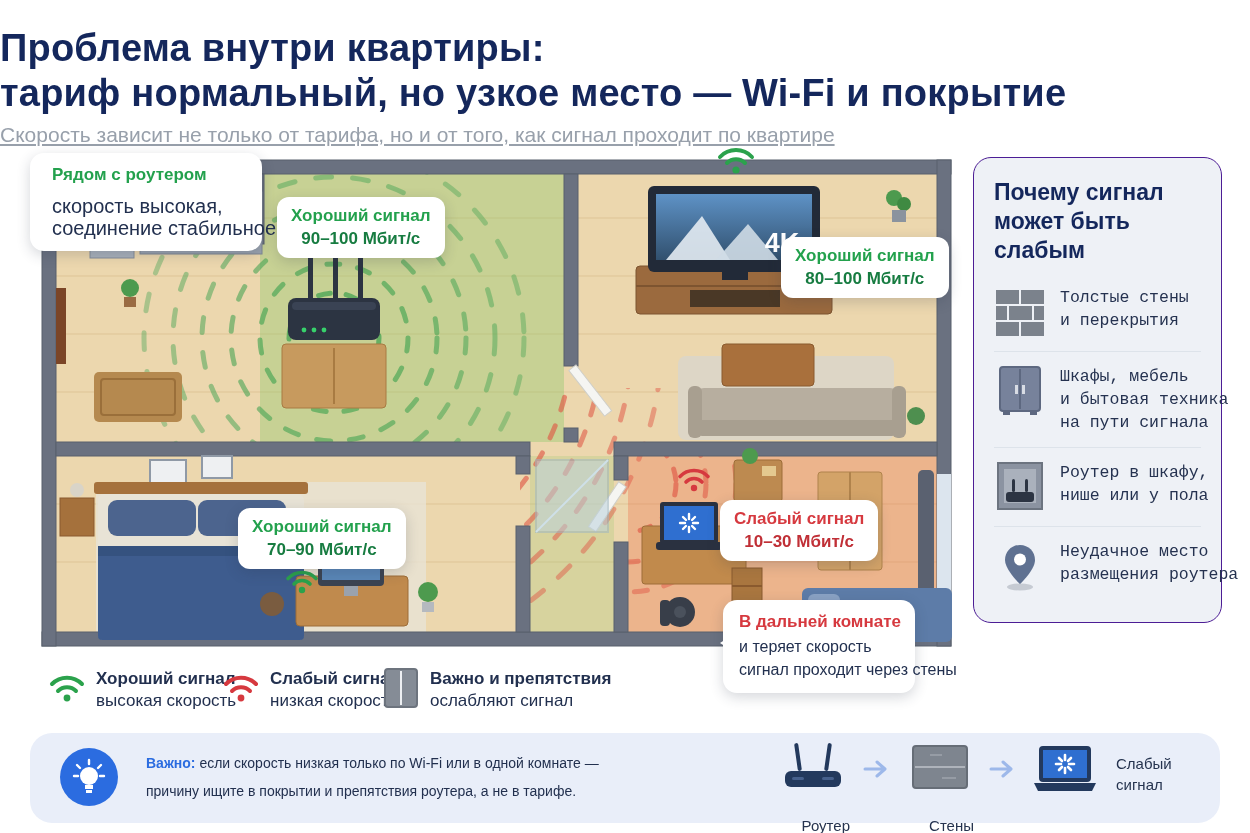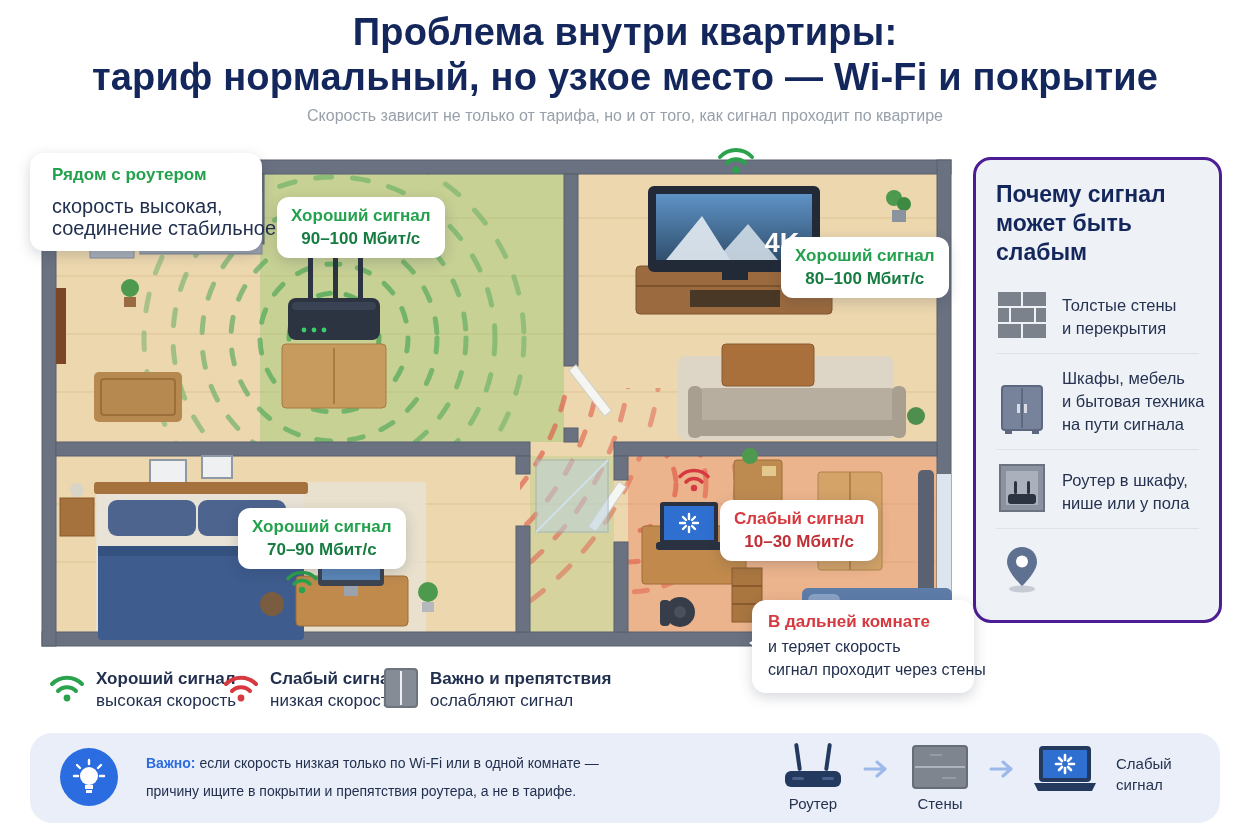--- a/index.html
+++ b/index.html
@@ -4,69 +4,69 @@
 <style>
   :root{
     --navy:#22304f; --title_navy:#14275c; --subtitle_gray:#98a0ab;
     --green:#23a14d; --green_dark:#177c41; --red:#d6393f; --red_dark:#c02f36;
     --blue:#2b6ce0; --sidebar_bg:#eef1f6; --footer_bg:#e9eef9;
   }
   *{box-sizing:border-box;margin:0;padding:0}
   body{background:#fff;font-family:"Liberation Sans","DejaVu Sans",sans-serif;}
   .stage{position:relative;width:1250px;height:833px;background:#fff;overflow:hidden;}
   
-  .header{position:absolute;left:0;top:10px;width:100%;text-align:center;}
+  .header{position:absolute;left:0;top:26px;width:100%;text-align:left;}
   .title-line{font-size:38px;line-height:45px;font-weight:700;color:var(--title_navy);letter-spacing:.2px;}
-  .subtitle{margin-top:7px;font-size:16px;color:var(--subtitle_gray);}
+  .subtitle{margin-top:7px;font-size:21px;color:var(--subtitle_gray);text-decoration:underline;}
   
   .floorplan{position:absolute;left:30px;top:148px;width:935px;height:512px;}
   .floorplan svg{display:block}
   
   .callout{position:absolute;background:#fff;border-radius:12px;box-shadow:0 4px 14px rgba(40,50,70,.20);
            padding:9px 14px;text-align:center;z-index:5;}
   .callout .t{font-weight:700;font-size:17px;white-space:nowrap;}
   .callout .v{font-weight:700;font-size:17px;margin-top:3px;white-space:nowrap;}
   .callout.good .t{color:var(--green)} .callout.good .v{color:var(--green_dark)}
   .callout.bad  .t{color:var(--red)}  .callout.bad  .v{color:var(--red_dark)}
   .note{position:absolute;background:#fff;border-radius:14px;box-shadow:0 4px 14px rgba(40,50,70,.20);z-index:6;}
   .note-router{left:30px;top:153px;width:232px;padding:12px 14px 12px 12px;display:flex;gap:10px;}
   .note-router .txt .nt{font-weight:700;font-size:17px;color:var(--green);margin-bottom:10px;white-space:nowrap;}
   .note-router .txt .nl{font-size:20px;color:var(--navy);line-height:22px;white-space:nowrap;}
-  .note-far{left:723px;top:600px;width:222px;padding:12px 16px;margin-left:29px;}
+  .note-far{left:723px;top:600px;width:192px;padding:12px 16px;}
   .note-far .nt{font-weight:700;font-size:17px;color:var(--red);margin-bottom:3px;white-space:nowrap;}
   .note-far .nl{font-size:16px;color:var(--navy);line-height:23px;white-space:nowrap;}
   .note-far::before{content:"";position:absolute;left:-12px;top:34px;border:9px solid transparent;border-right:14px solid #fff;}
   .co-hall{left:277px;top:197px;}
   .co-living{left:781px;top:237px;}
   .co-bedroom{left:238px;top:508px;}
   .co-far{left:720px;top:500px;}
   
   .legend-item{position:absolute;top:669px;display:flex;gap:10px;align-items:flex-start;}
   .legend-item .lt{font-size:17px;font-weight:700;color:var(--navy);line-height:19px;white-space:nowrap;}
   .legend-item .ls{font-size:17px;color:var(--navy);line-height:19px;margin-top:3px;white-space:nowrap;}
   .li-1{left:48px}.li-2{left:222px}.li-3{left:382px}
   .legend-icon{width:38px;height:38px;flex:0 0 auto;display:flex;align-items:center;justify-content:center;}
   
   .sidebar{position:absolute;left:973px;top:157px;width:249px;height:466px;background:var(--sidebar_bg);
-           border:3px solid #4c1d95;border-radius:18px;padding:20px 20px 10px 20px;}
+           border:1px solid #4c1d95;border-radius:18px;padding:20px 20px 10px 20px;}
   .sidebar-title{font-size:23px;line-height:29px;font-weight:700;color:var(--title_navy);margin-bottom:8px;}
-  .sb-item{display:flex;gap:14px;align-items:flex-end;padding:13px 0;}
+  .sb-item{display:flex;gap:14px;align-items:flex-start;padding:13px 0;font-family:Liberation Mono, monospace;}
   .sb-item + .sb-item{border-top:1px solid #dde3ea;}
   .sb-icon{width:52px;height:52px;flex:0 0 auto;}
   .sb-text{font-size:16.5px;line-height:23px;color:#253250;}
   .sb-text div{white-space:nowrap;}
   
   .footer{position:absolute;left:30px;top:733px;width:1190px;height:90px;background:var(--footer_bg);
           border-radius:22px;}
   .bulb-wrap{position:absolute;left:30px;top:15px;width:58px;height:58px;border-radius:50%;
              background:var(--blue);display:flex;align-items:center;justify-content:center;}
   .footer-text{position:absolute;left:116px;top:16px;font-size:14px;line-height:28px;color:var(--navy);}
   .footer-text .imp{color:var(--blue);font-weight:700;}
   .chain-icon{position:absolute;display:flex;align-items:center;justify-content:center;}
-  .chain-label{position:absolute;font-size:15px;color:#25334f;text-align:center;white-space:nowrap;}
+  .chain-label{position:absolute;font-size:15px;color:#25334f;text-align:right;white-space:nowrap;margin-top:22px;}
   .chain-label2{position:absolute;font-size:15px;line-height:21px;color:#25334f;white-space:nowrap;}
 </style>
 </head>
 <body>
 
 <div class="stage">
 
   <div class="header">
     <div class="title-line">Проблема внутри квартиры:</div>
     <div class="title-line">тариф нормальный, но узкое место — Wi-Fi и покрытие</div>
@@ -410,20 +410,24 @@
         <div>нише или у пола</div>
       </div>
     </div>
 
     <div class="sb-item">
       <svg class="sb-icon" viewBox="0 0 52 52">
         <ellipse cx="26" cy="47" rx="13" ry="3.5" fill="#c6cbd3"></ellipse>
         <path d="M26,5 C17.5,5 11,11.6 11,20 c0,10 15,24 15,24 s15,-14 15,-24 c0,-8.4 -6.5,-15 -15,-15 z" fill="#5f7191"></path>
         <circle cx="26" cy="19.5" r="6" fill="#ffffff"></circle>
       </svg>
+      <div class="sb-text">
+        <div>Неудачное место</div>
+        <div>размещения роутера</div>
+      </div>
     </div>
   </div>
 
   <div class="footer">
     <div class="bulb-wrap">
       <svg width="34" height="38" viewBox="0 0 34 38">
         <g stroke="#ffffff" stroke-width="2.4" stroke-linecap="round">
           <line x1="17" y1="2" x2="17" y2="6"></line>
             <line x1="5" y1="7" x2="8" y2="10"></line>
             <line x1="29" y1="7" x2="26" y2="10"></line>

